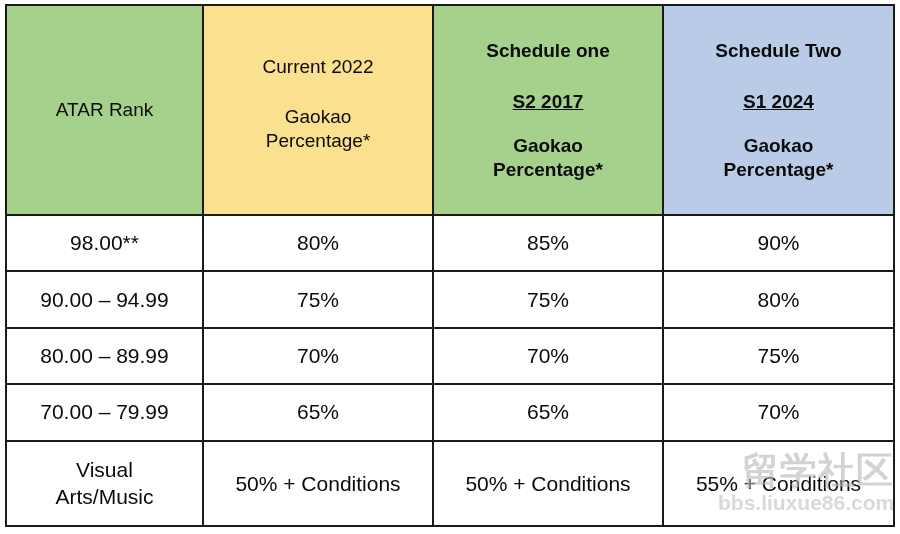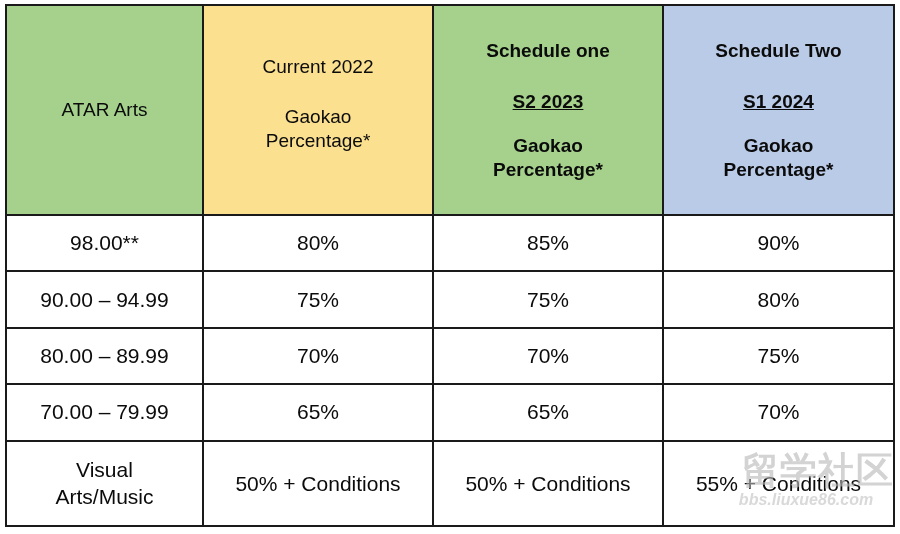--- a/index.html
+++ b/index.html
@@ -109,65 +109,64 @@
     letter-spacing: 1px;
     color: #b9b9b9;
     line-height: 1.02;
     text-align: right;
     white-space: nowrap;
   }
   .watermark .wm-url {
     display: block;
     margin-top: 2px;
     font-family: "Liberation Sans", sans-serif;
-    font-size: 16px;
+    font-size: 21px;
     font-weight: bold;
     color: #c2c2c2;
     line-height: 1;
     text-align: center;
     white-space: nowrap;
-    font-style: italic;
   }
 </style>
 </head>
 <body>
 
 <div id="page">
 
   <table class="atar-table">
     <colgroup>
       <col class="c1">
         <col class="c2">
         <col class="c3">
         <col class="c4">
     </colgroup>
 
     <thead>
       <tr class="header-row">
 
         <th class="hdr hdr-green hdr-atar">
           <span class="hdr-stack">
-            <span class="hdr-line">ATAR Arts</span>
+            <span class="hdr-line">ATAR Rank</span>
           </span>
         </th>
 
         <th class="hdr hdr-yellow hdr-current">
           <span class="hdr-stack">
             <span class="hdr-line">Current 2022</span>
             <span class="hdr-gap-lg"></span>
             <span class="hdr-line">Gaokao</span>
             <span class="hdr-line">Percentage*</span>
           </span>
         </th>
 
         <th class="hdr hdr-green hdr-schedule">
           <span class="hdr-stack">
             <span class="hdr-line">Schedule one</span>
             <span class="hdr-gap-lg"></span>
-            <span class="hdr-line hdr-underline">S2 2023</span>
+            <span class="hdr-line hdr-underline">S2 2017</span>
             <span class="hdr-gap-sm"></span>
             <span class="hdr-line">Gaokao</span>
             <span class="hdr-line">Percentage*</span>
           </span>
         </th>
 
         <th class="hdr hdr-blue hdr-schedule">
           <span class="hdr-stack">
             <span class="hdr-line">Schedule Two</span>
             <span class="hdr-gap-lg"></span>

